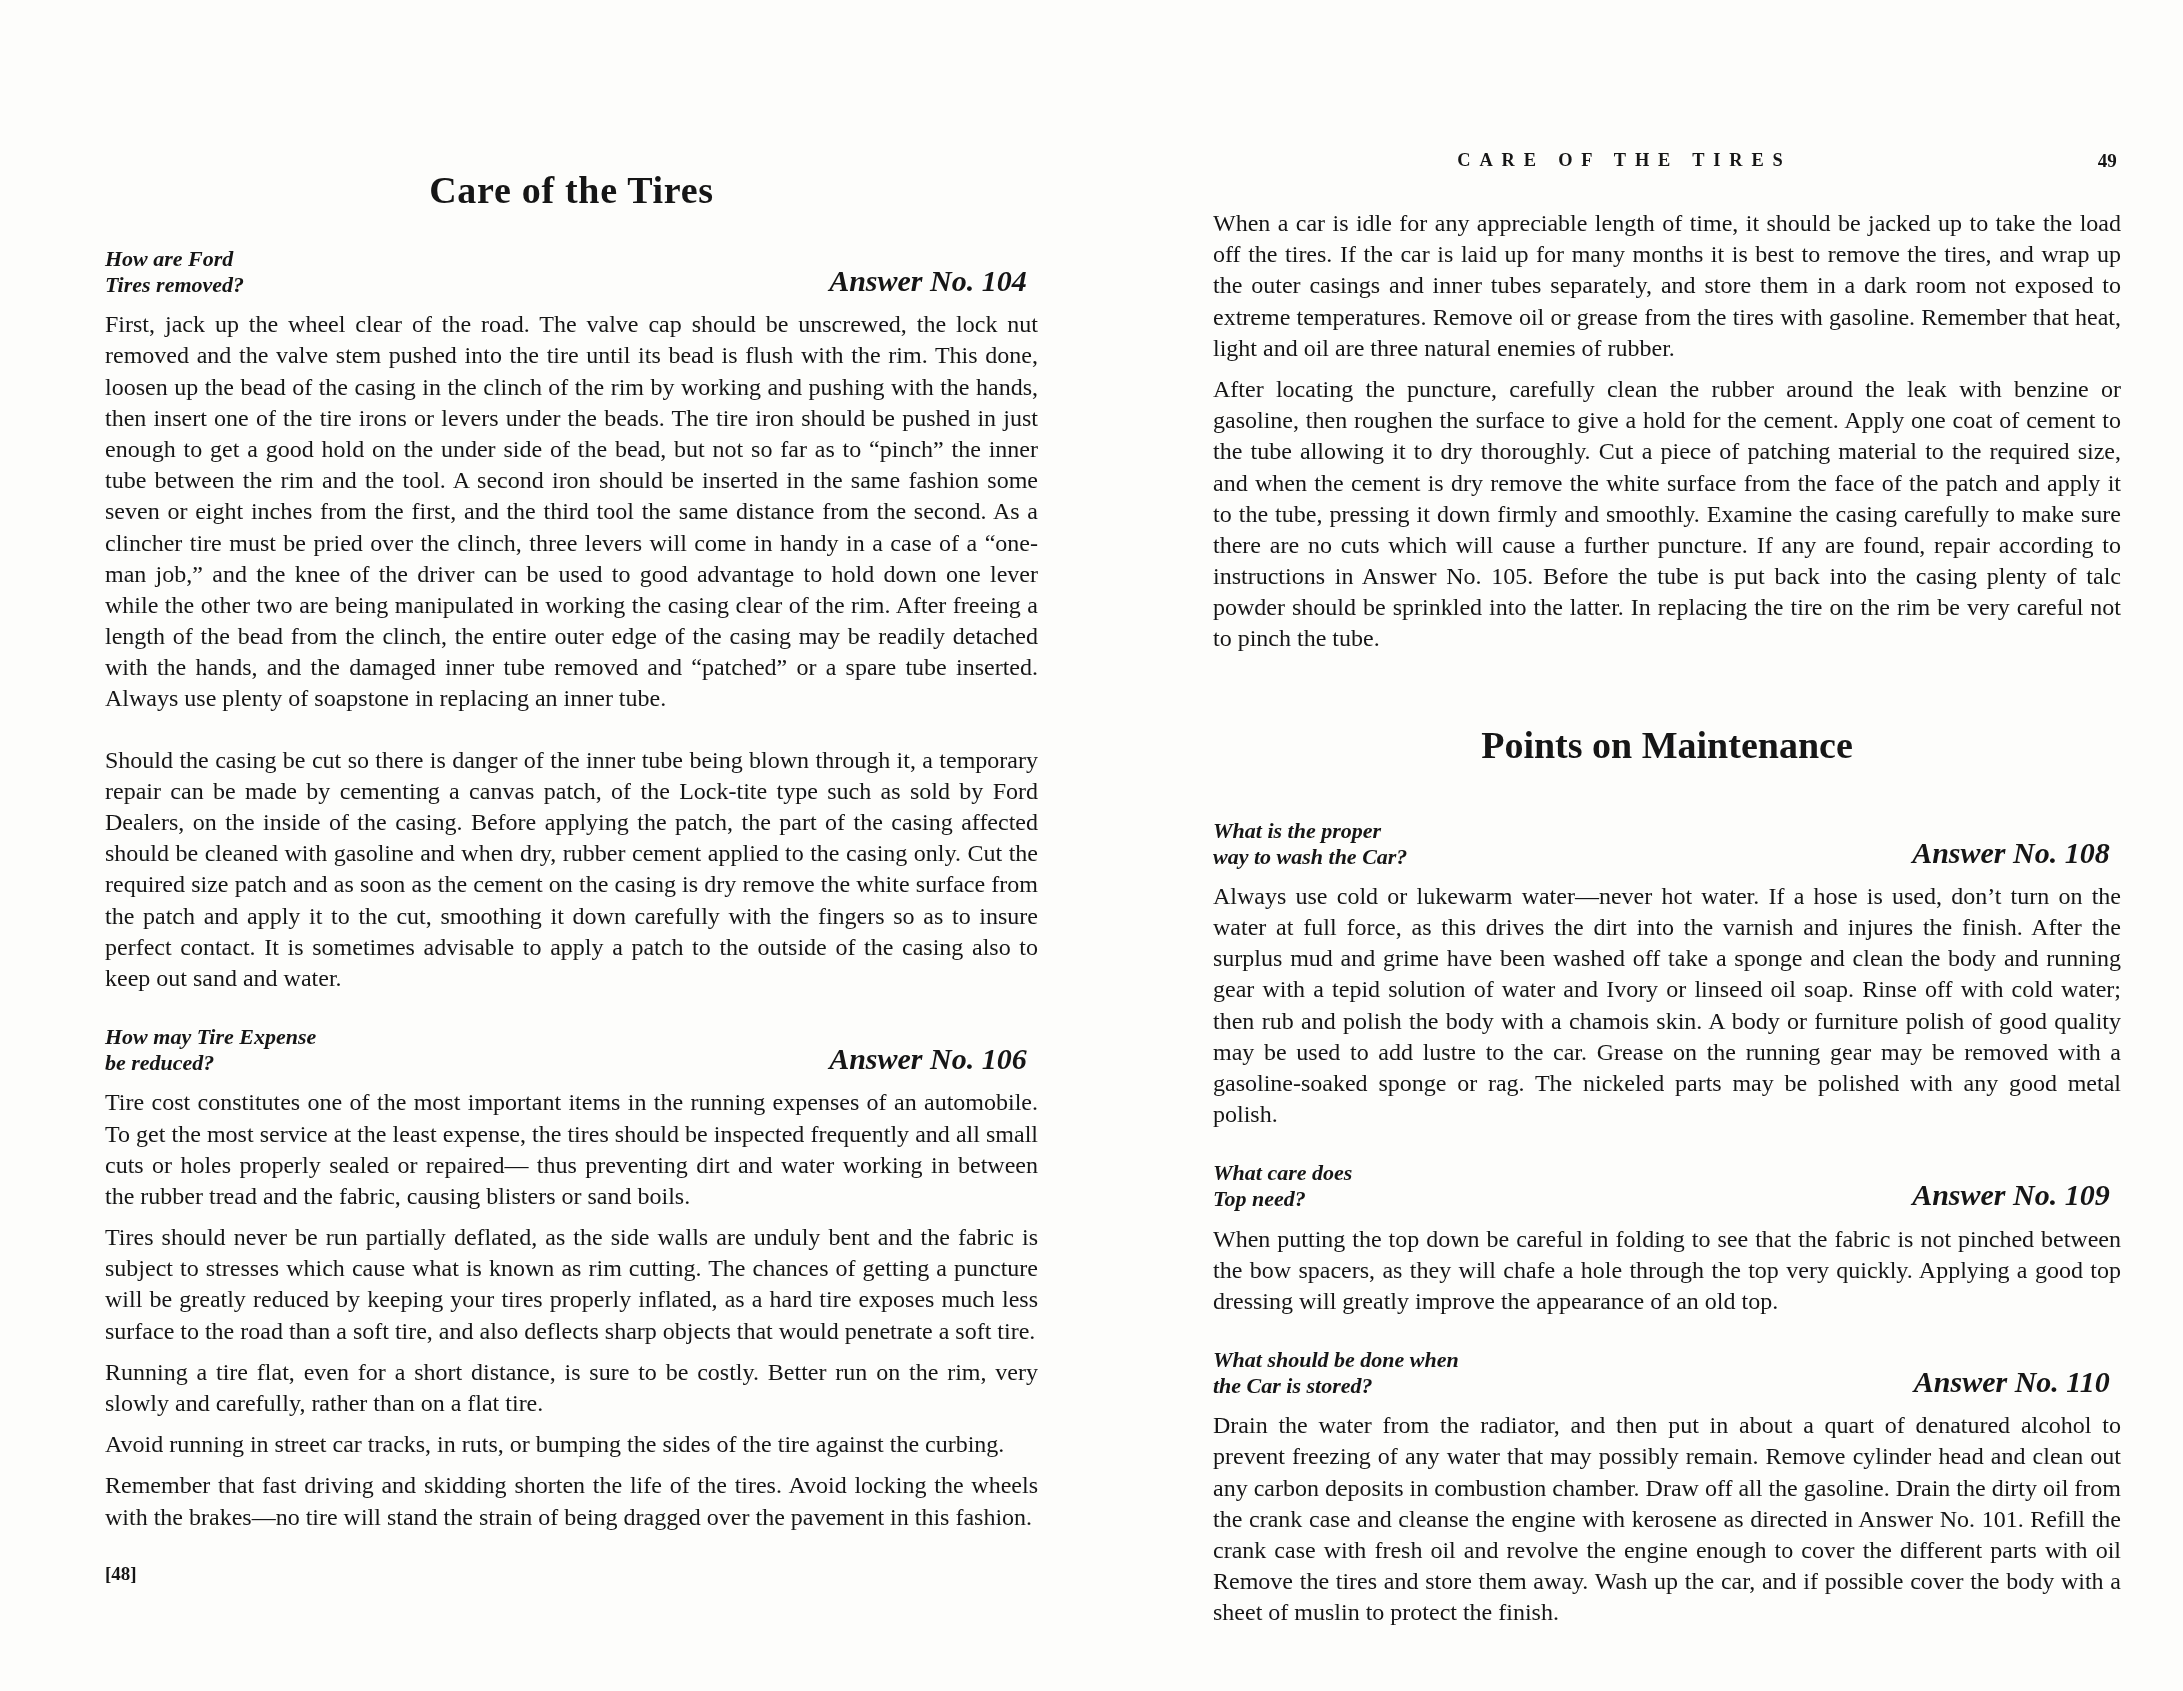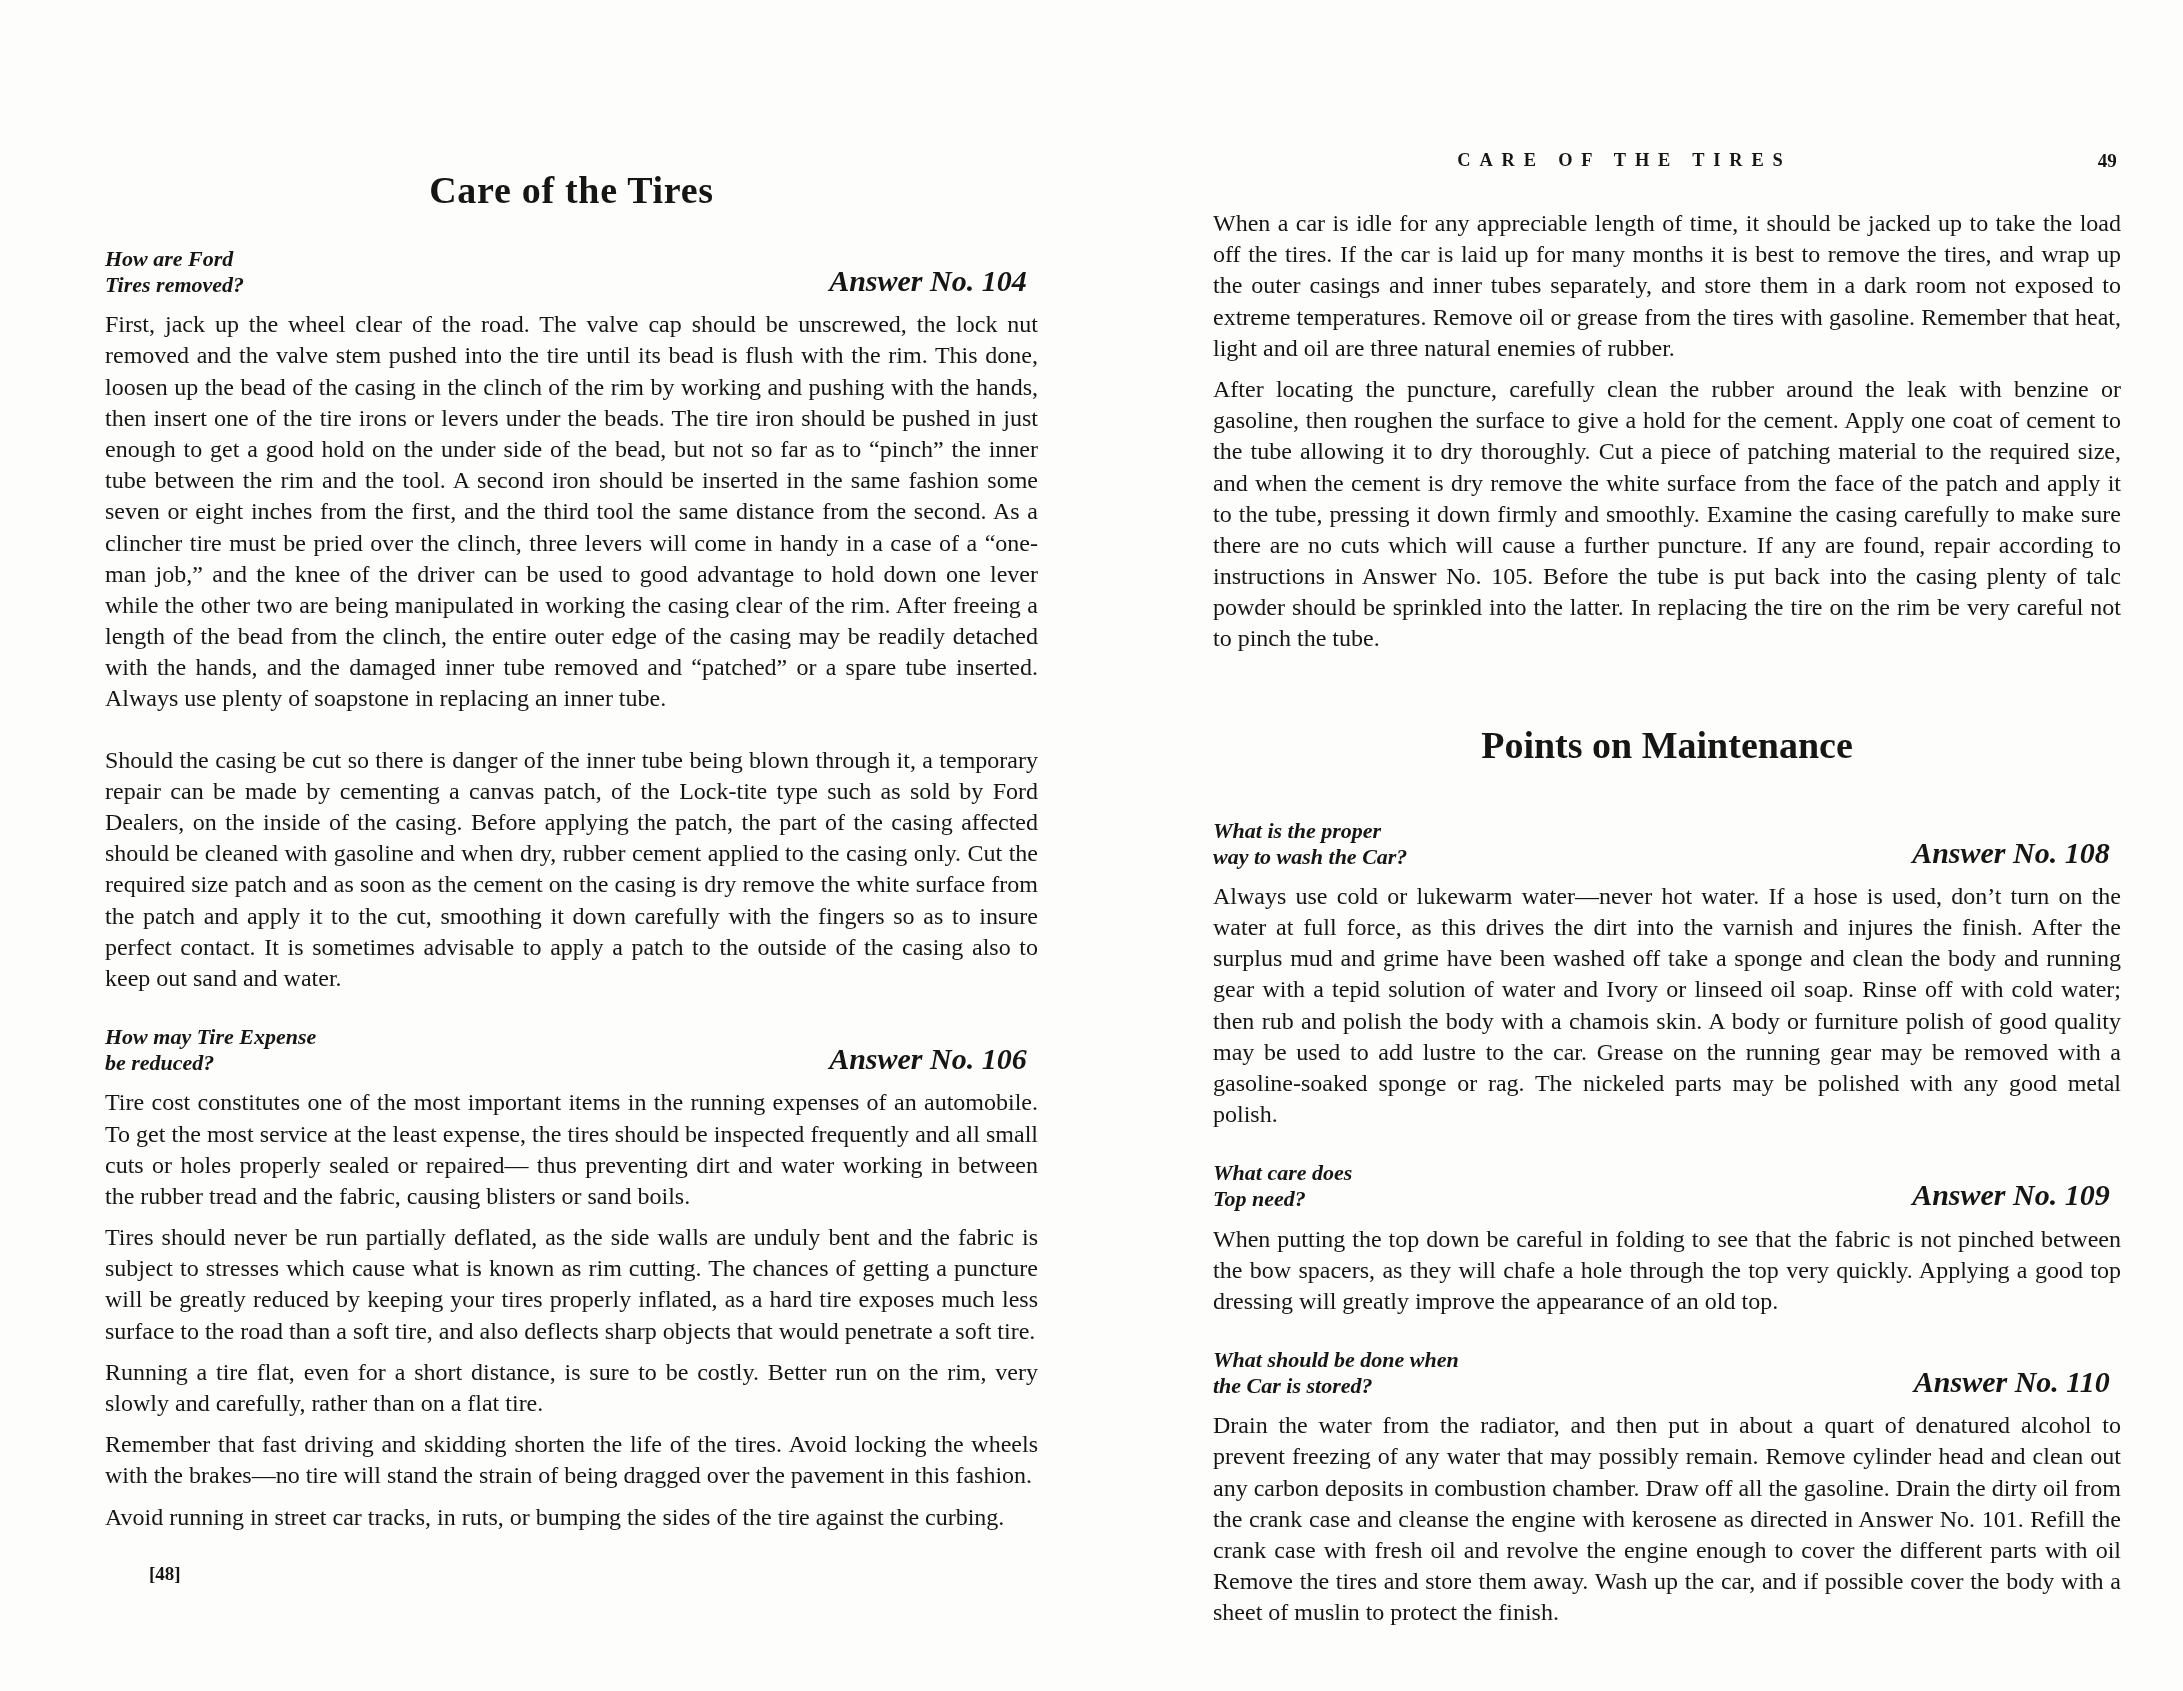--- a/index.html
+++ b/index.html
@@ -67,21 +67,20 @@
     text-align: justify;
     margin-bottom: 10px;
   }
   p.body-text:last-child { margin-bottom: 0; }
 
   .intro { margin-bottom: 33px; }
 
   .folio-left {
     font-size: 19px; font-weight: bold;
     margin-top: 4.2px;
-    margin-left: 44px;
   }
 </style>
 </head>
 <body>
 
 <div class="spread">
 
   <div class="col col-left">
 
     <h1 class="doc-title">Care of the Tires</h1>
@@ -105,22 +104,22 @@
       <div class="qa-head">
         <div class="question">
           <span>How may Tire Expense</span><br>
           <span>be reduced?</span>
         </div>
         <div class="answer-no">Answer No. 106</div>
       </div>
       <p class="body-text">Tire cost constitutes one of the most important items in the running expenses of an automobile.  To get the most service at the least expense, the tires should be inspected frequently and all small cuts or holes properly sealed or repaired— thus preventing dirt and water working in between the rubber tread and the fabric, causing blisters or sand boils.</p>
       <p class="body-text">Tires should never be run partially deflated, as the side walls are unduly bent and the fabric is subject to stresses which cause what is known as rim cutting. The chances of getting a puncture will be greatly reduced by keeping your tires properly inflated, as a hard tire exposes much less surface to the road than a soft tire, and also deflects sharp objects that would penetrate a soft tire.</p>
       <p class="body-text">Running a tire flat, even for a short distance, is sure to be costly.  Better run on the rim, very slowly and carefully, rather than on a flat tire.</p>
+      <p class="body-text">Avoid running in street car tracks, in ruts, or bumping the sides of the tire against the curbing.</p>
       <p class="body-text">Remember that fast driving and skidding shorten the life of the tires.  Avoid locking the wheels with the brakes—no tire will stand the strain of being dragged over the pavement in this fashion.</p>
-      <p class="body-text">Avoid running in street car tracks, in ruts, or bumping the sides of the tire against the curbing.</p>
     </div>
 
     <div class="folio-left">[48]</div>
   </div>
 
   <div class="col col-right">
 
     <div class="running-head">
       <div class="rh-title">CARE OF THE TIRES</div>
       <div class="rh-folio">49</div>

